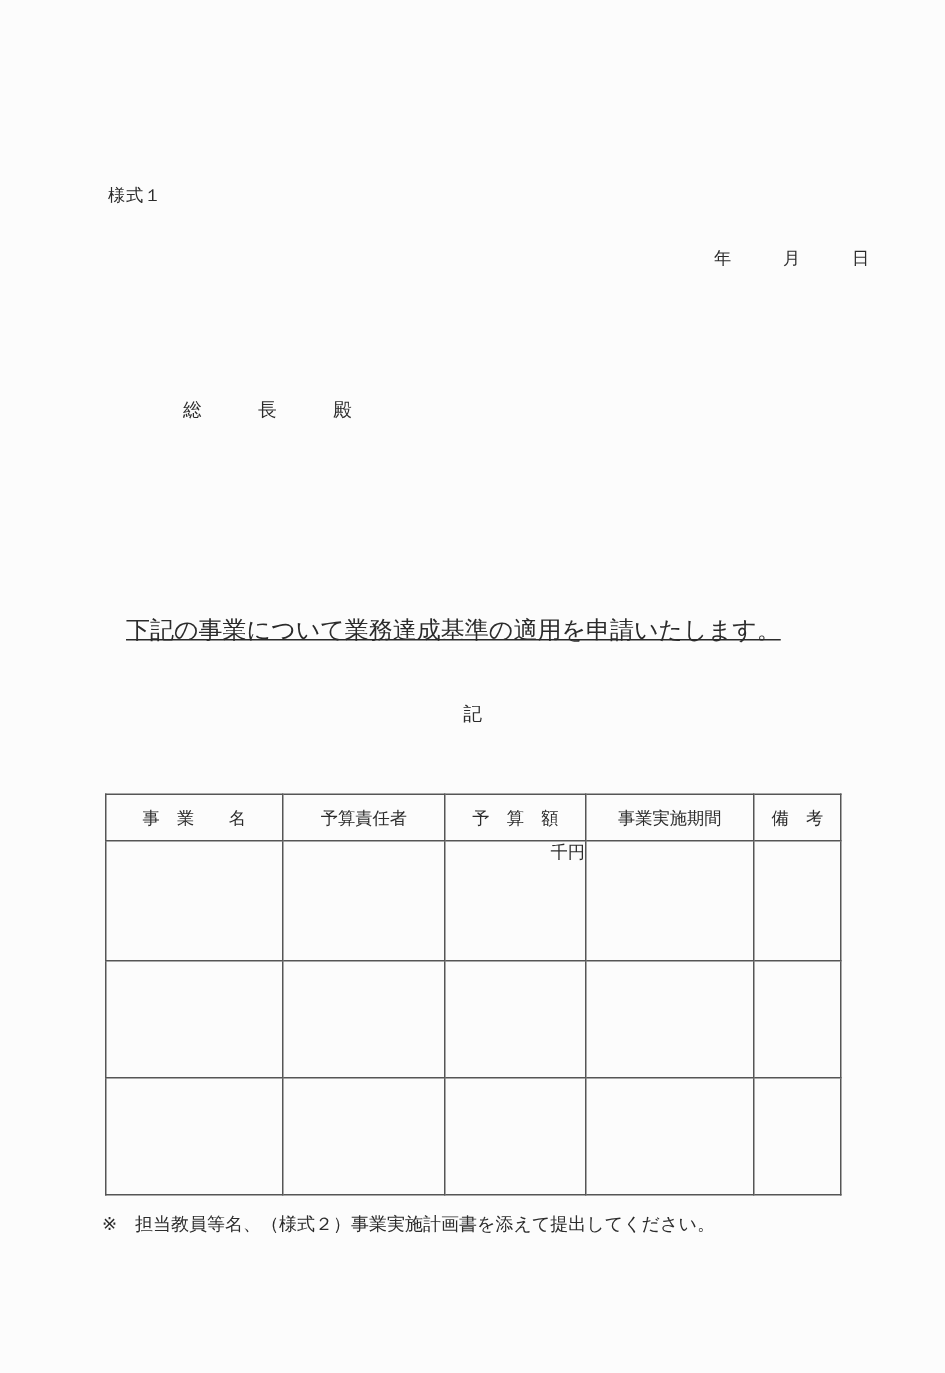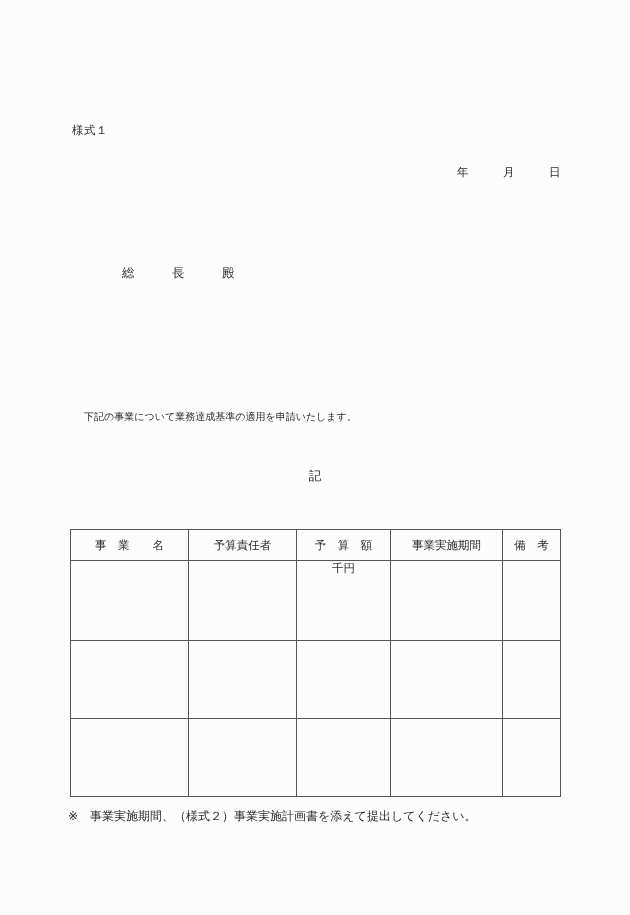--- a/index.html
+++ b/index.html
@@ -28,21 +28,21 @@
     left: 72px;
     top: 99px;
     font-size: 11.5px;
     letter-spacing: 0.5px;
     white-space: pre;
   }
 
   
   .date-line {
     position: absolute;
-    left: 457px;
+    left: 476px;
     top: 141px;
     font-size: 11.5px;
     white-space: pre;
   }
 
   
   .doc-title {
     position: absolute;
     left: 0;
     right: 0;
@@ -71,22 +71,23 @@
     font-size: 11.5px;
     line-height: 21px;
     white-space: pre;
   }
 
   
   .body-text {
     position: absolute;
     left: 84px;
     top: 386px;
-    font-size: 10px;
-    white-space: pre;
+    font-size: 16px;
+    white-space: pre;
+    text-decoration: underline;
   }
 
   
   .ki-marker {
     position: absolute;
     left: 0;
     right: 0;
     top: 444px;
     text-align: center;
     font-size: 12.5px;
@@ -113,21 +114,21 @@
   .form-table .col-c { width: 94px; }
   .form-table .col-d { width: 112px; }
   .form-table .col-e { width: 58px; }
 
   .form-table tr.header-row td {
     height: 30px;
     text-align: center;
     vertical-align: middle;
     white-space: pre;
   }
-  .form-table tr.data-row-first td { height: 79px; text-align: center; }
+  .form-table tr.data-row-first td { height: 79px; }
   .form-table tr.data-row td { height: 77px; }
 
   .unit-cell {
     text-align: right;
     padding: 4px 6px 0 0;
     box-sizing: border-box;
   }
 
   
   .footnote {
@@ -191,15 +192,15 @@
       <tr class="data-row">
         <td></td>
         <td></td>
         <td></td>
         <td></td>
         <td></td>
       </tr>
     </tbody>
   </table>
 
-  <div class="footnote">※　事業実施期間、（様式２）事業実施計画書を添えて提出してください。</div>
+  <div class="footnote">※　担当教員等名、（様式２）事業実施計画書を添えて提出してください。</div>
 
 </div>
 
 </body></html>

